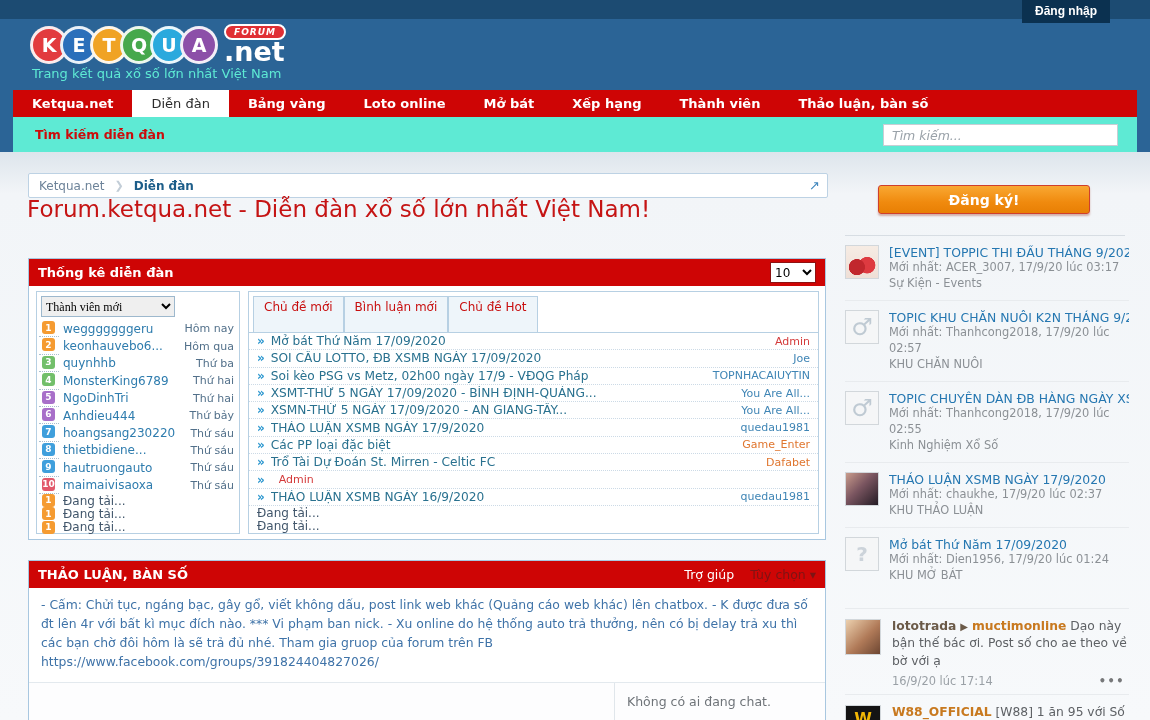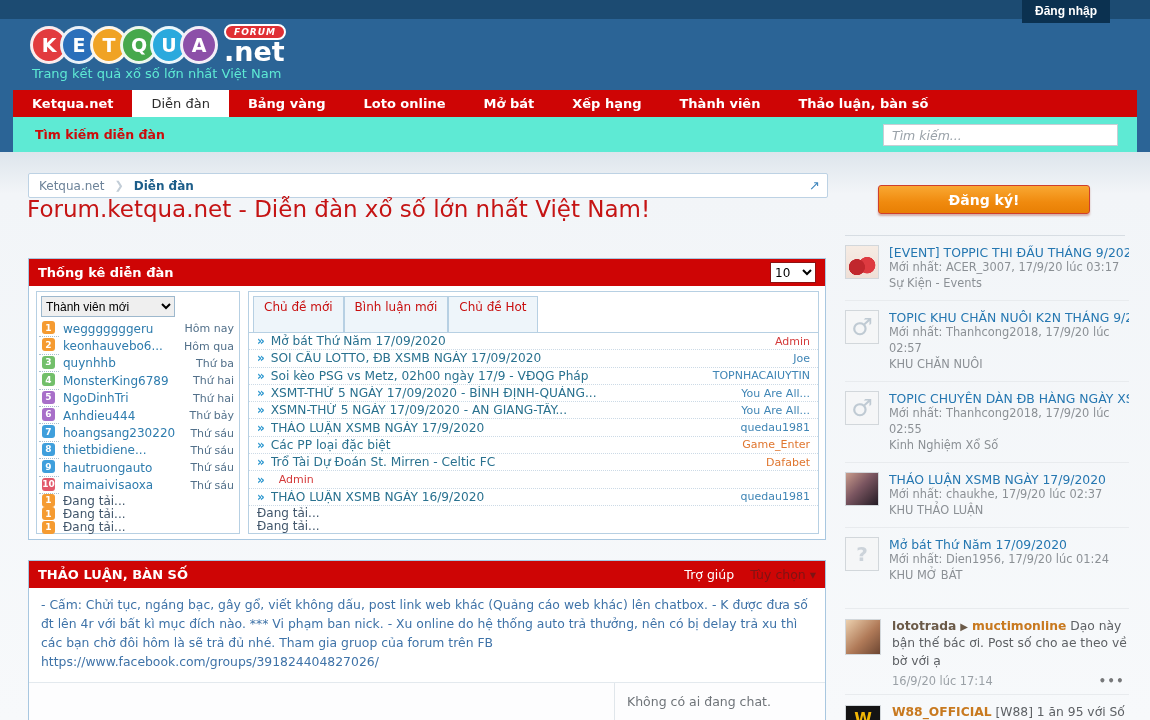--- a/index.html
+++ b/index.html
@@ -47,21 +47,21 @@
   .panel { position:absolute; left:28px; width:798px; background:#fff; border:1px solid #a8c7e0; }
   .panel-head { height:27px; background:#ce0505; display:flex; align-items:center; padding:0 9px; }
   .panel-title { color:#fff; font-size:13px; font-weight:bold; }
 
   .stats-panel { top:106px; height:282px; }
   .pagesize-select { margin-left:auto; width:46px; height:21px; font-size:12px; border:1px solid #8e1212;
                      background:#fff; font-family:inherit; }
   .stats-body { position:relative; height:253px; }
 
   .members-box { position:absolute; left:7px; top:5px; width:204px; height:243px; border:1px solid #b7d0e3; background:#fff; }
-  .members-select { margin:4px 0 3px 4px; width:134px; height:21px; font-size:12px; border:1px solid #9db8cd; font-family:Liberation Sans, sans-serif; }
+  .members-select { margin:4px 0 3px 4px; width:134px; height:21px; font-size:12px; border:1px solid #9db8cd; font-family:Liberation Serif, serif; }
   .member-row { position:relative; height:17.4px; display:flex; align-items:center; padding:0 5px 0 26px; }
   .member-badge { position:absolute; left:5px; top:1px; width:13px; height:13px; border-radius:3px;
                   color:#fff; font-size:9px; font-weight:bold; display:flex; align-items:center; justify-content:center; }
   .member-row::after { content:""; position:absolute; left:2px; bottom:0; width:20px; border-bottom:1px dotted #a9bfd0; }
   .member-name { color:#2e7cae; font-size:12px; flex:1; white-space:nowrap; overflow:hidden; cursor:pointer; }
   .member-day { color:#52708a; font-size:11px; margin-left:6px; white-space:nowrap; }
   .member-loading { position:relative; height:13.4px; display:flex; align-items:center; padding-left:26px;
                     color:#41566b; font-size:12px; }
   .member-loading .member-badge { top:0; }
 

